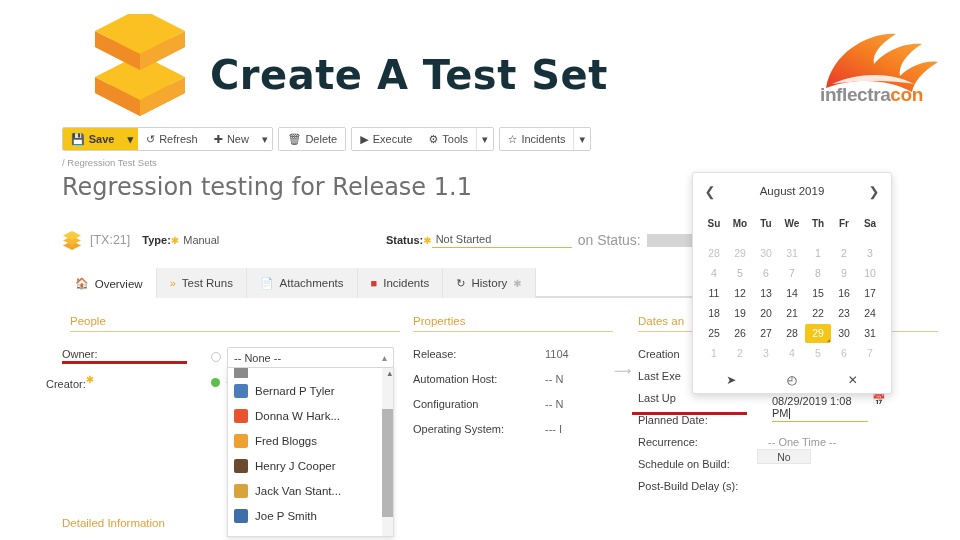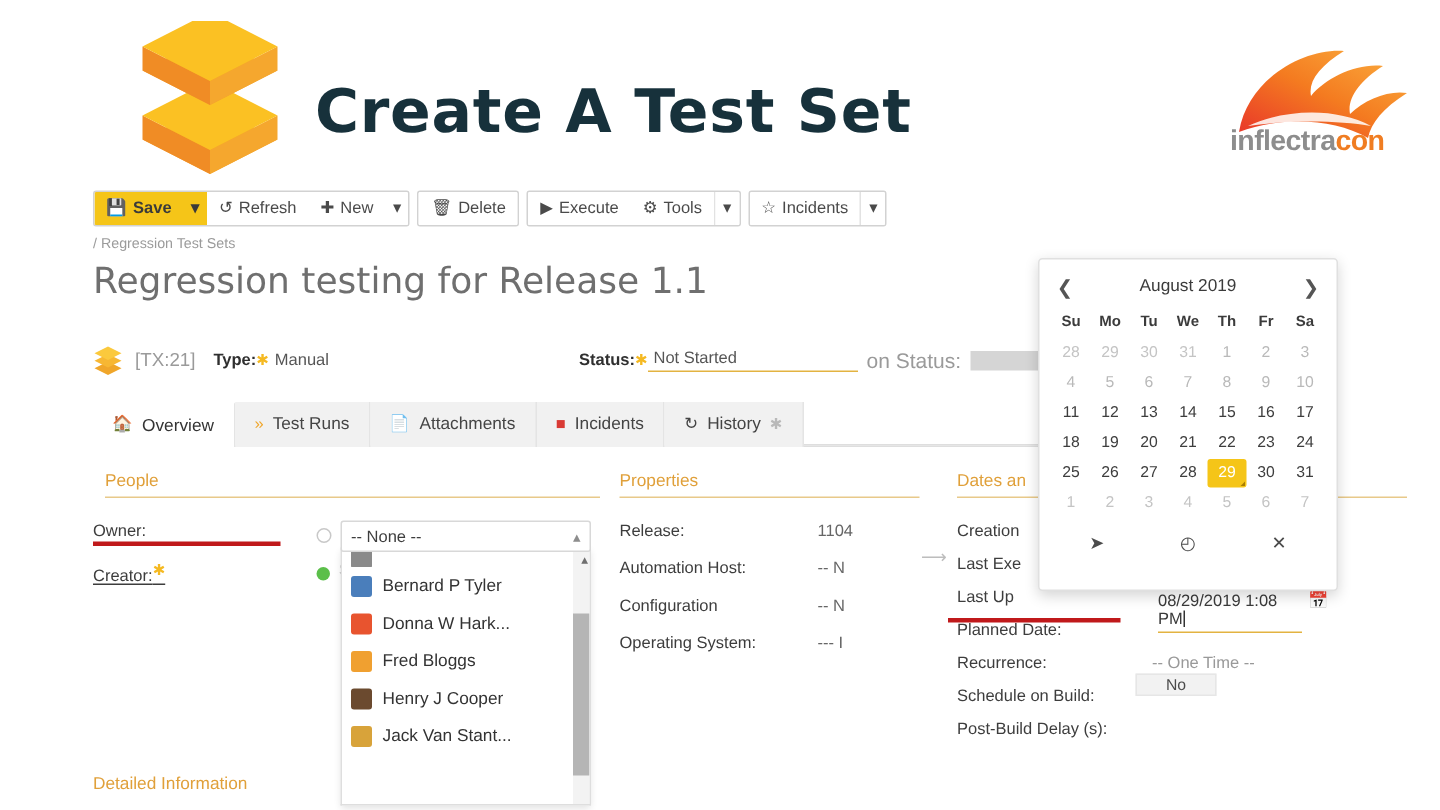--- a/index.html
+++ b/index.html
@@ -116,21 +116,21 @@
 
   
   .cal {
     position:absolute; left:692px; top:47px; width:200px; height:222px;
     background:#fff; border:1px solid #e0e0e0; border-radius:3px;
     box-shadow:0 3px 9px rgba(0,0,0,.17); z-index:40; padding:6px 8px 4px;
   }
   .cal-head { display:flex; align-items:center; justify-content:space-between; height:24px; }
   .cal-nav { font-size:13px; color:#555; width:18px; text-align:center; }
   .cal-mon { font-size:11.5px; color:#3b3b3b; }
-  .cal-grid { display:grid; grid-template-columns:repeat(7,1fr); row-gap:1px; margin-top:3px; }
+  .cal-grid { display:grid; grid-template-columns:repeat(7,1fr); row-gap:1px; margin-top:12px; }
   .cal-dow { font-size:10px; color:#3b3b3b; text-align:center; height:17px; line-height:17px; font-weight:600; }
   .cal-day { font-size:10.5px; color:#3d3d3d; text-align:center; height:19px; line-height:19px; }
   .cal-day.mute { color:#c4c4c4; }
   .cal-day.dim { color:#b9b9b9; }
   .cal-day.sel { background:#f5c518; color:#fff; border-radius:2px; position:relative; }
   .cal-day.sel::after{ content:""; position:absolute; right:1px; bottom:1px;
       border-left:3px solid transparent; border-bottom:3px solid #a97f00; }
   .cal-foot { display:flex; align-items:center; justify-content:space-around; height:26px; margin-top:4px; }
   .cal-foot span { font-size:12px; color:#4c4c4c; }
 
@@ -287,21 +287,21 @@
     <div class="sect" style="left:62px; top:190px; width:330px;margin-left:8px;">
       <span>People</span>
       <span class="rule" style="width:330px;"></span>
     </div>
     <div class="row" style="left:62px; top:223px;">
       <span>Owner:</span>
     </div>
     <div class="redbar" style="left:62px; top:236px; width:125px;"></div>
     <div class="owner-radio" style="left:211px; top:227px;"></div>
 
-    <div class="row" style="left:62px; top:249px;text-decoration:underline;">
+    <div class="row" style="left:46px; top:249px;">
       <span>Creator:</span><span class="req">✱</span>
     </div>
     <div class="green-dot" style="left:211px; top:253px;"></div>
     <div class="row" style="left:226px; top:249px; color:#444;">
       <span>S</span>
     </div>
 
     <div class="selbox">
       <span>-- None --</span>
       <span class="chev">▴</span>
@@ -327,20 +327,24 @@
             <span class="av" style="background: rgb(240, 160, 48);"></span>
             <span>Fred Bloggs</span>
           </div>
           <div class="ddrow">
             <span class="av" style="background: rgb(107, 74, 47);"></span>
             <span>Henry J Cooper</span>
           </div>
           <div class="ddrow">
             <span class="av" style="background: rgb(216, 163, 58);"></span>
             <span>Jack Van Stant...</span>
+          </div>
+          <div class="ddrow">
+            <span class="av" style="background: rgb(63, 110, 168);"></span>
+            <span>Joe P Smith</span>
           </div>
         </div>
     </div>
 
     <div class="sect" style="left:62px; top:392px; width:330px;">
       <span>Detailed Information</span>
     </div>
 
     <div class="sect" style="left:413px; top:190px; width:200px;">
       <span>Properties</span>

